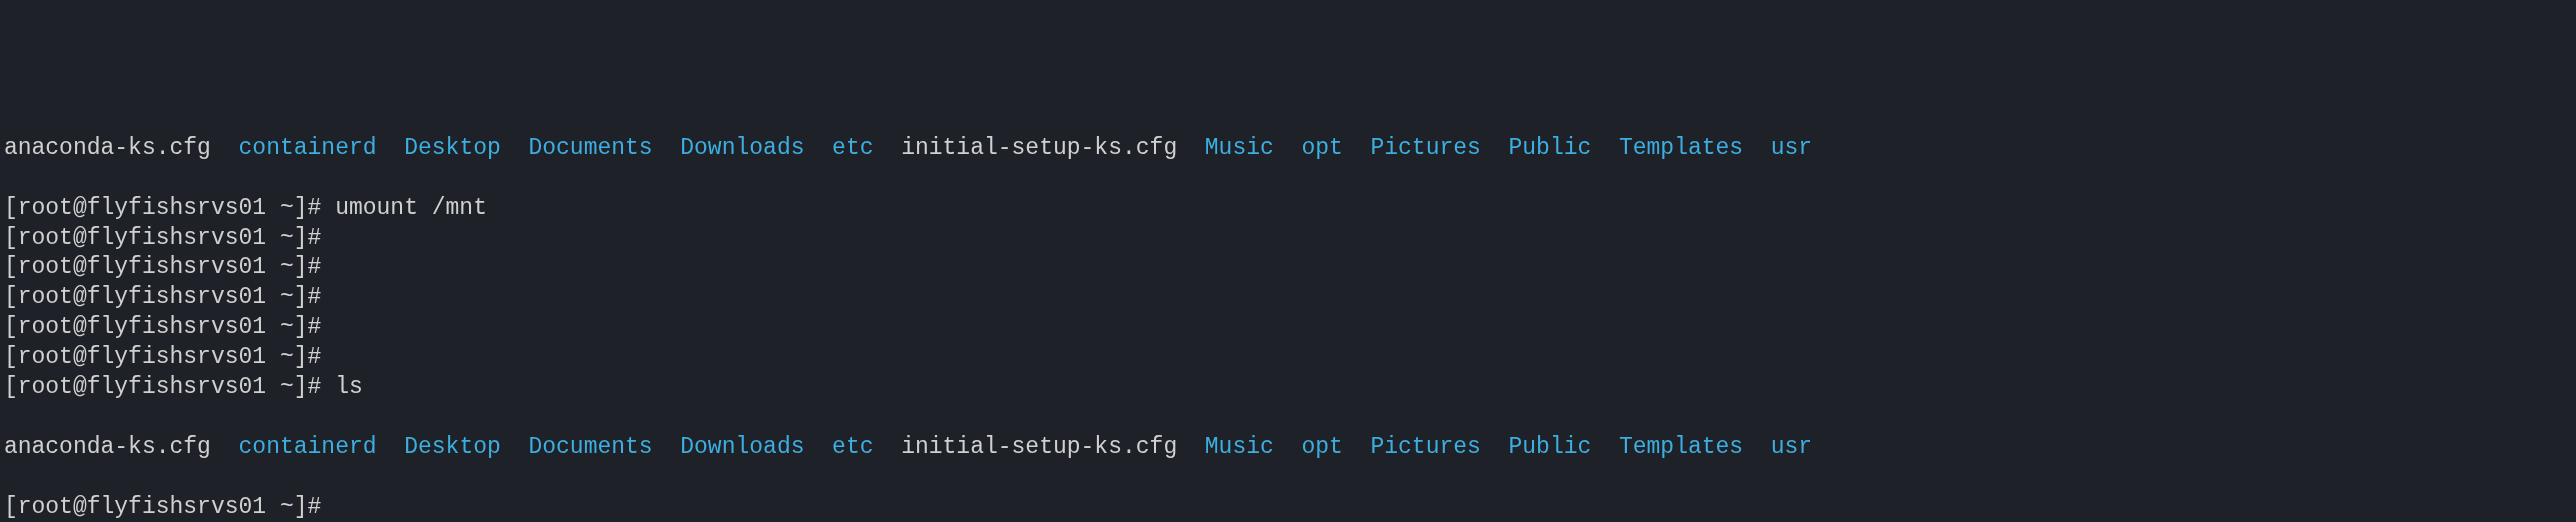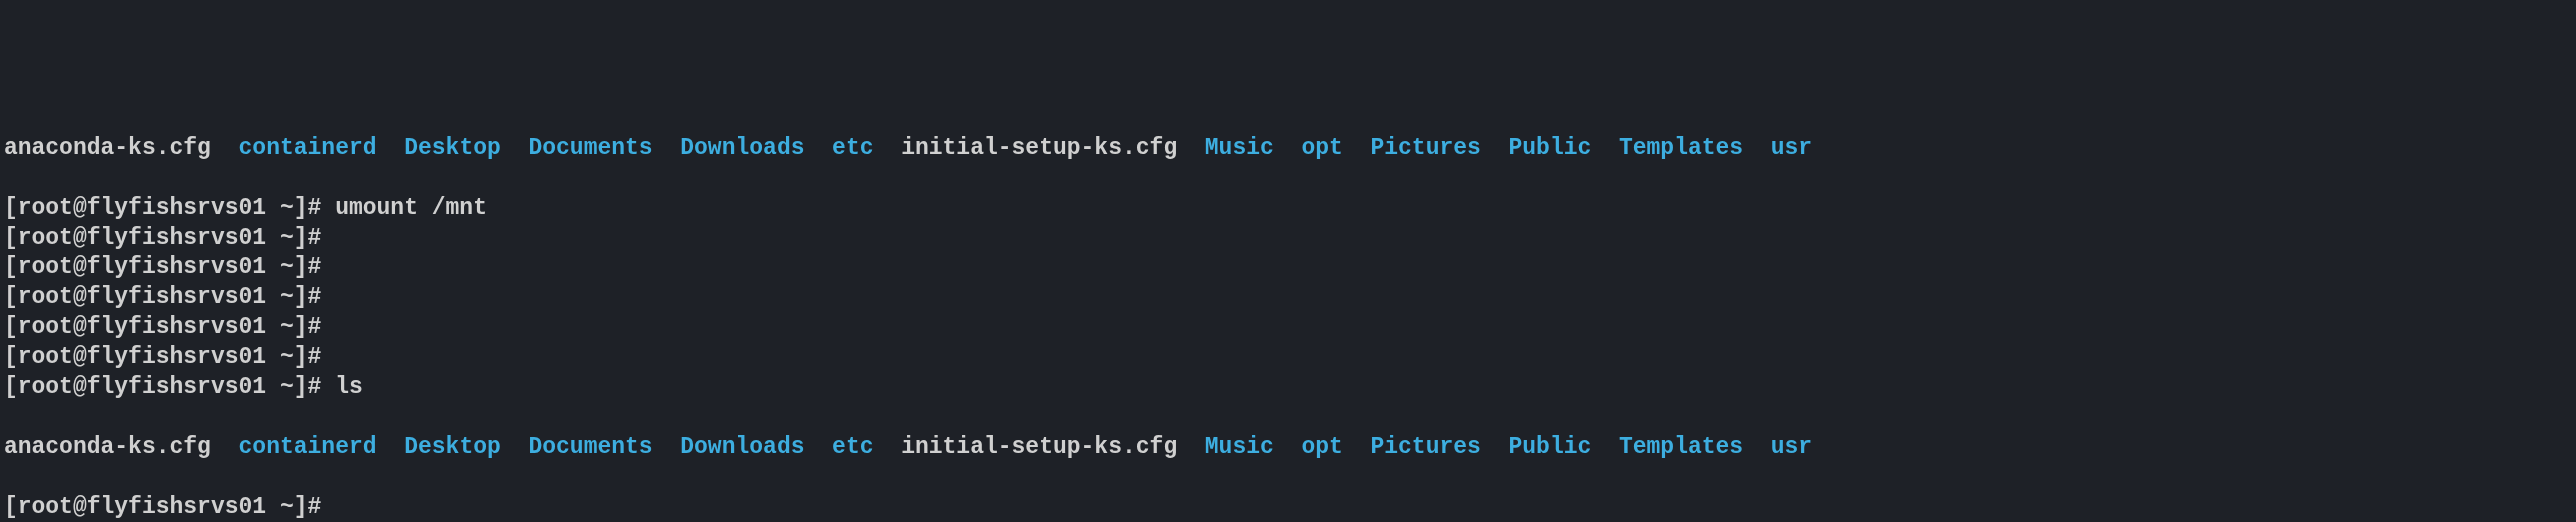--- a/index.html
+++ b/index.html
@@ -15,21 +15,20 @@
       line-height: 1.3;
       padding: 0;
       white-space: pre;
       overflow: hidden;
     }
     .terminal {
       padding: 0 3.9px;
     }
     .line {
       display: block;
-      font-weight: bold;
     }
     .dir-blue {
       color: #3daee0;
     }
     .white {
       color: #d0d0d0;
     }
     .ls-item {
       display: inline;
     }

